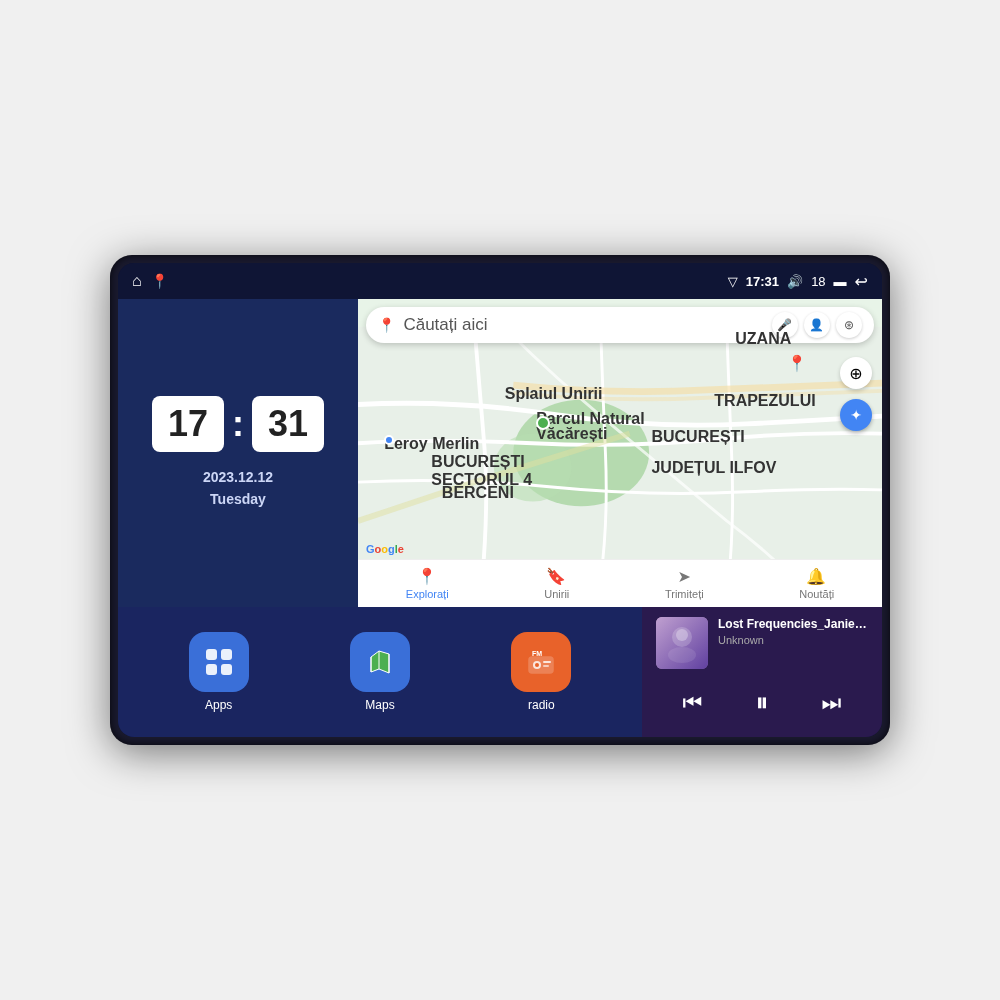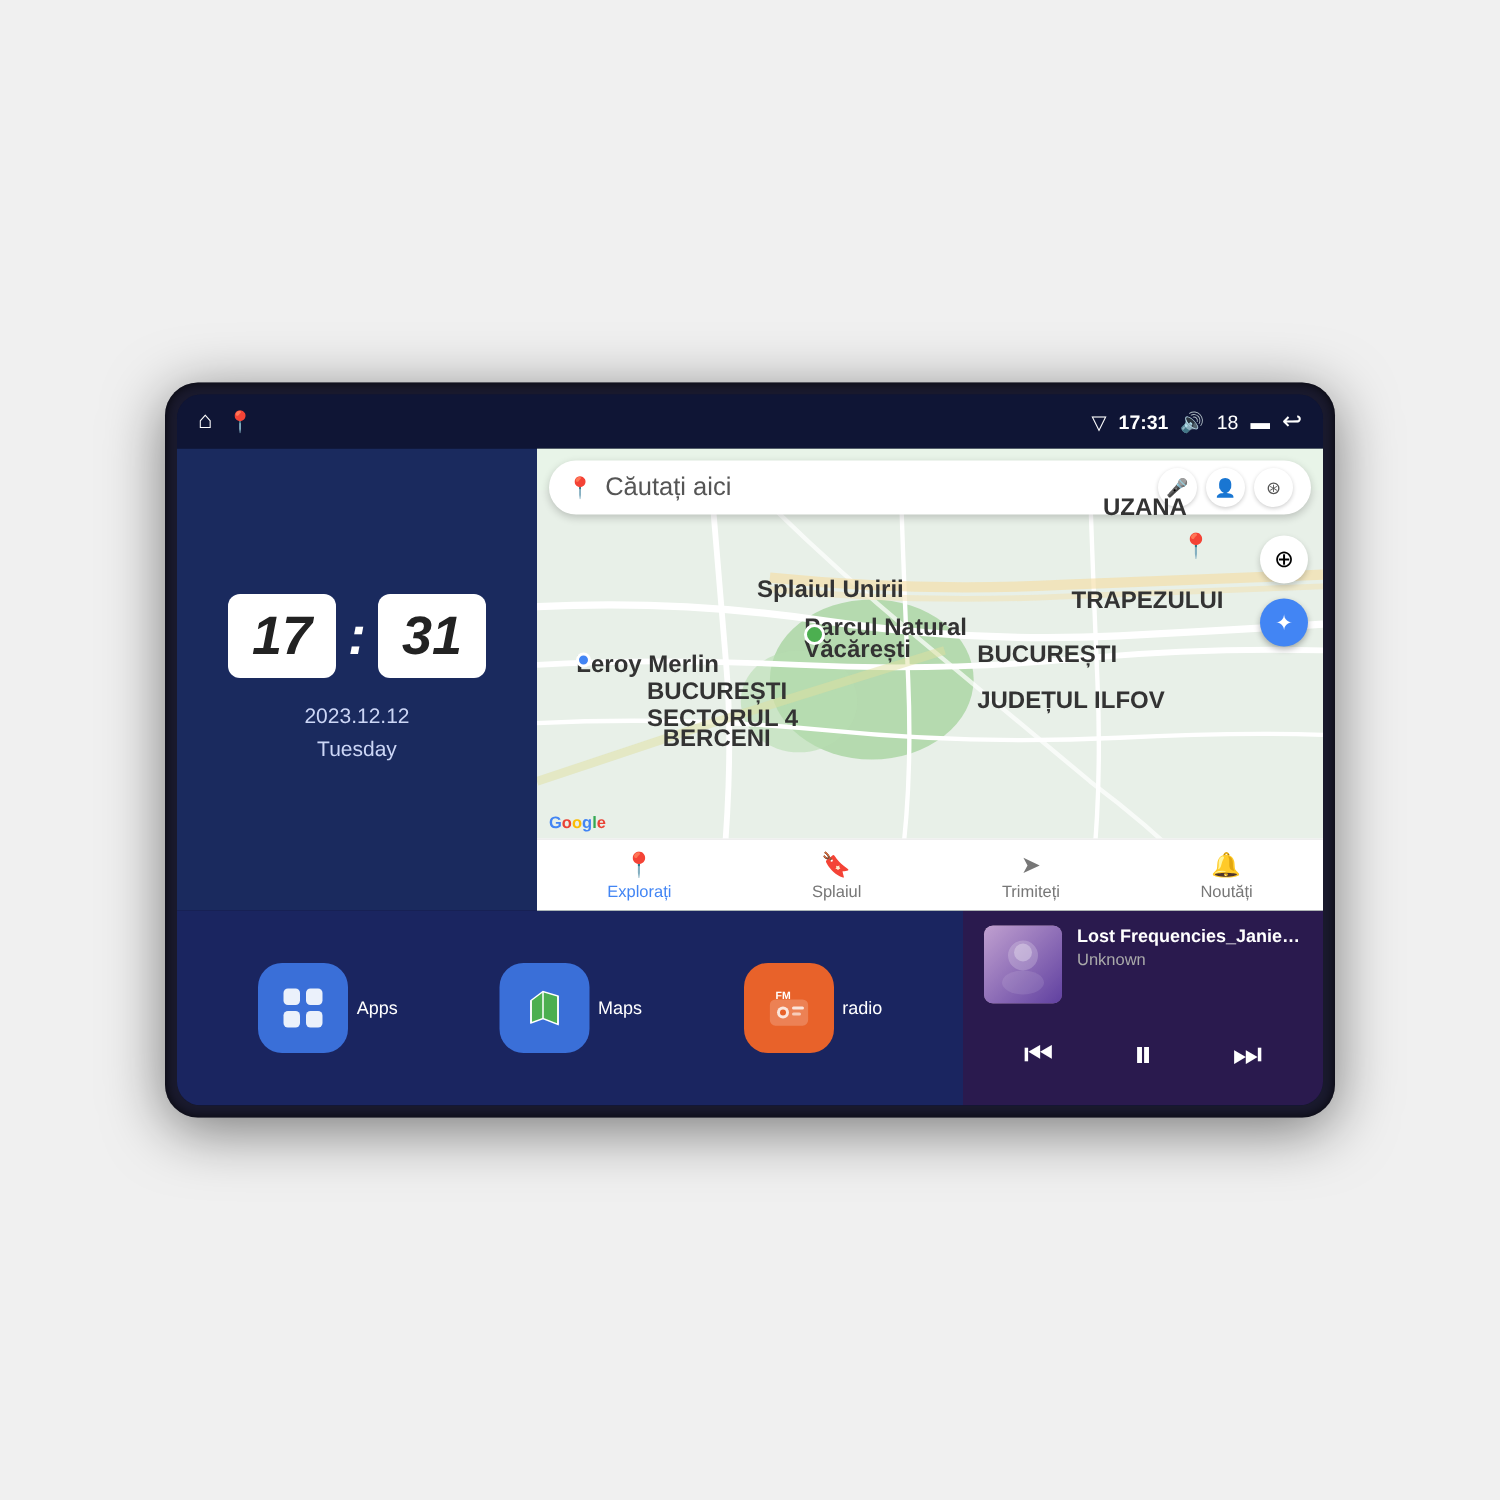--- a/index.html
+++ b/index.html
@@ -93,21 +93,20 @@
       justify-content: center;
       padding: 16px;
       flex-shrink: 0;
     }
 
     .clock-display {
       display: flex;
       align-items: center;
       gap: 8px;
       margin-bottom: 14px;
-      font-style: italic;
     }
 
     .clock-block {
       background: #ffffff;
       border-radius: 8px;
       padding: 10px 16px;
       font-size: 36px;
       font-weight: bold;
       color: #222;
       min-width: 72px;
@@ -119,20 +118,21 @@
       color: #ffffff;
       font-size: 36px;
       font-weight: bold;
     }
 
     .clock-date {
       color: #ccd6f6;
       font-size: 14px;
       text-align: center;
       line-height: 1.6;
+      font-weight: bold;
     }
 
     
     .map-widget {
       flex: 1;
       background: #d4e9c7;
       position: relative;
       overflow: hidden;
     }
 
@@ -265,21 +265,21 @@
       flex: 1;
       background: #1a2560;
       display: flex;
       align-items: center;
       justify-content: space-around;
       padding: 10px 20px;
     }
 
     .app-icon-item {
       display: flex;
-      flex-direction: row;
+      flex-direction: column;
       align-items: center;
       gap: 6px;
       cursor: pointer;
     }
 
     .app-icon-circle {
       width: 60px;
       height: 60px;
       border-radius: 16px;
       display: flex;
@@ -488,21 +488,21 @@
               <span>G</span><span>o</span><span>o</span><span>g</span><span>l</span><span>e</span>
             </div>
 
             <div class="map-bottom-bar">
               <div class="map-nav-item">
                 <span class="nav-icon">📍</span>
                 <span>Explorați</span>
               </div>
               <div class="map-nav-item" style="color:#777;">
                 <span class="nav-icon">🔖</span>
-                <span>Splaiul</span>
+                <span>Unirii</span>
               </div>
               <div class="map-nav-item" style="color:#777;">
                 <span class="nav-icon">➤</span>
                 <span>Trimiteți</span>
               </div>
               <div class="map-nav-item" style="color:#777;">
                 <span class="nav-icon">🔔</span>
                 <span>Noutăți</span>
               </div>
             </div>

